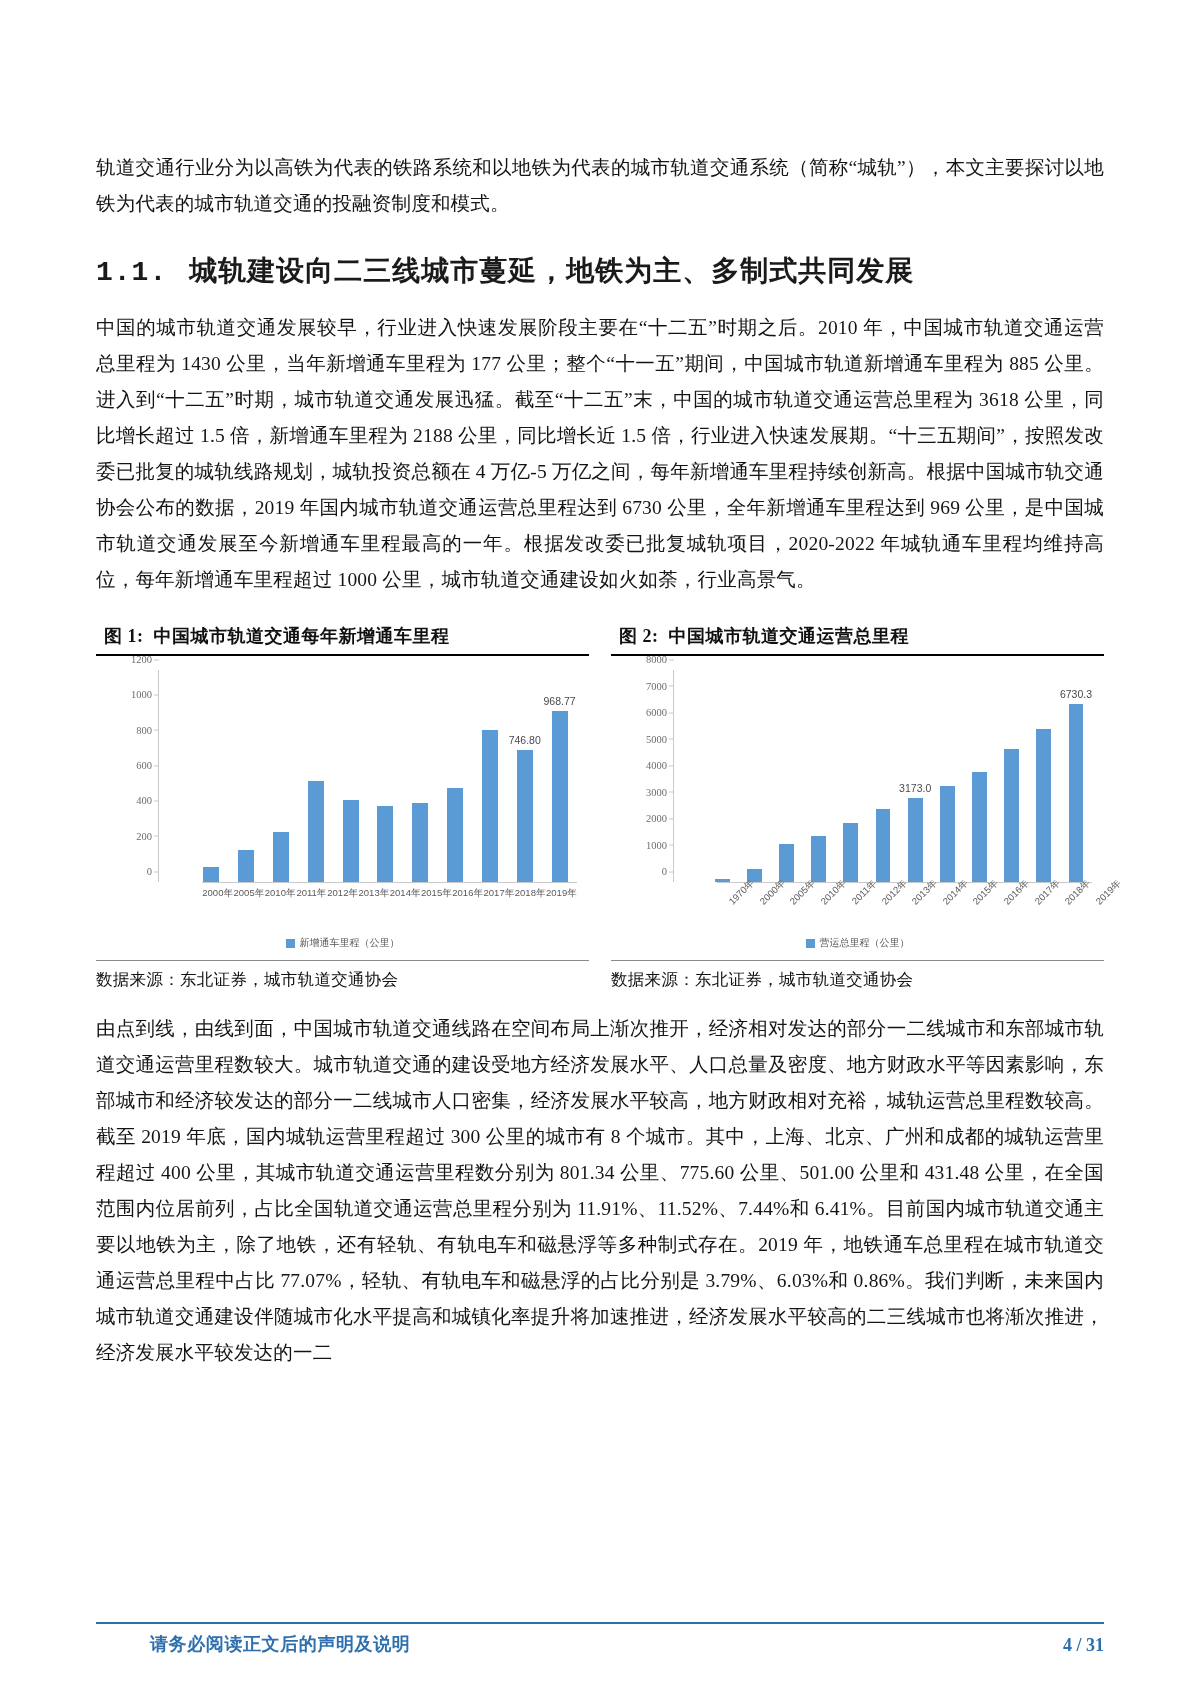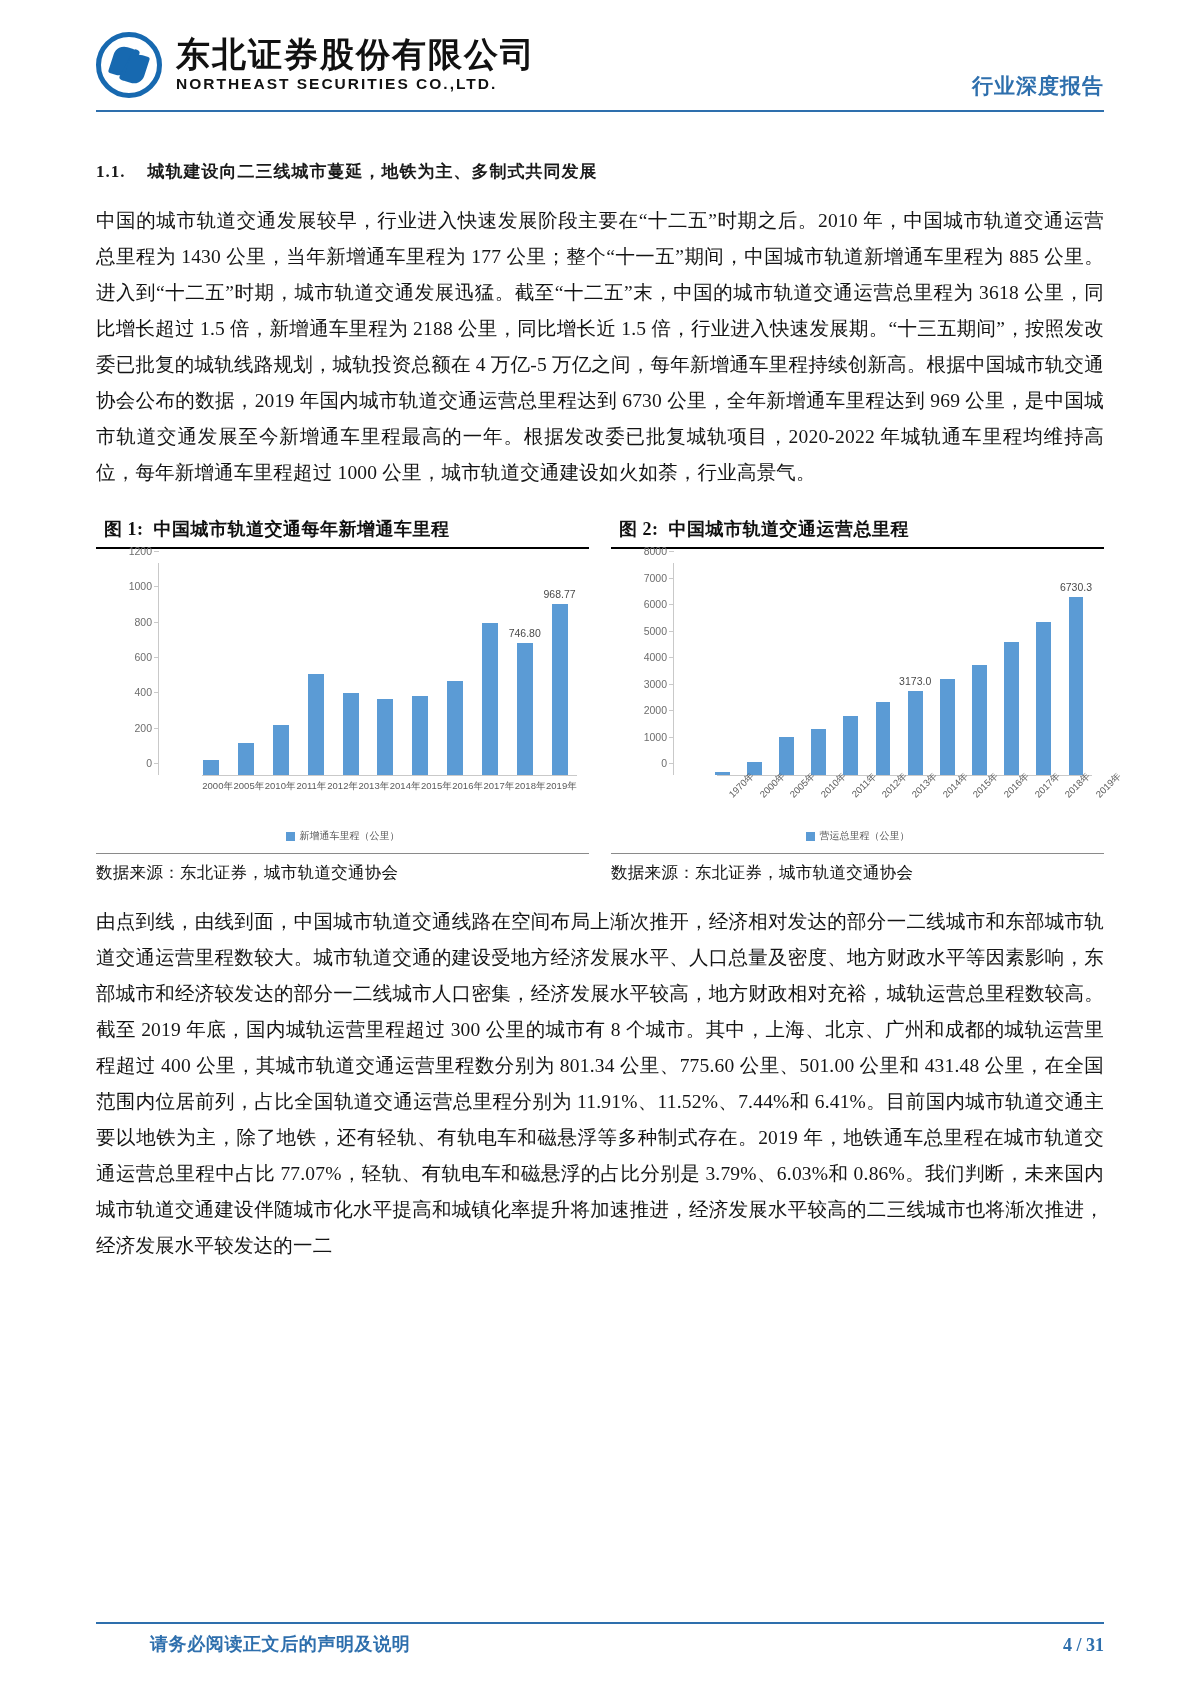--- a/index.html
+++ b/index.html
@@ -103,22 +103,22 @@
   h1.sec-title {
     font-family: "Liberation Serif", serif;
     font-size: 25px;
     font-weight: bold;
     color: #1a1a1a;
     margin: 18px 0 0 0;
     letter-spacing: 1.2px;
     line-height: 1.4;
   }
   h2.sub-title {
-    font-family: Liberation Serif, serif;
-    font-size: 17px;
+    font-family: Liberation Mono, monospace;
+    font-size: 28px;
     font-weight: bold;
     color: #1a1a1a;
     margin: 30px 0 12px 0;
     letter-spacing: 1px;
   }
   h2.sub-title .num { margin-right: 22px; }
   p.para {
     font-family: "Liberation Serif", serif;
     font-size: 19.5px;
     line-height: 36px;
@@ -175,21 +175,21 @@
     position: absolute;
     left: 62px; top: 8px;
     right: 12px;
     height: 212px;
     border-left: 1.2px solid #c9c9c9;
   }
   .ytick {
     position: absolute;
     right: 100%;
     transform: translateY(-50%);
-    font-family: Liberation Sans, sans-serif;
+    font-family: Liberation Serif, serif;
     font-size: 10.5px;
     color: #6d6d6d;
     white-space: nowrap;
     padding-right: 7px;
   }
   .ytick::after {
     content: "";
     position: absolute;
     right: 0; top: 50%;
     width: 5px; height: 1px;
@@ -289,37 +289,25 @@
     font-size: 18px;
     font-weight: bold;
     color: #2e6fad;
   }
 </style>
 </head>
 <body>
 
 <div class="page">
 
-  <div class="header">
-    <div class="logo-wrap">
-      <div class="logo-mark">
-          <span class="bar"></span>
-        </div>
-      <div>
-        <div class="logo-text-cn">东北证券股份有限公司</div>
-        <div class="logo-text-en">NORTHEAST SECURITIES CO.,LTD.</div>
-      </div>
-    </div>
-    <div class="header-right">行业深度报告</div>
-    <div class="header-rule"></div>
-  </div>
 
   <div class="content">
 
 
+    <p class="para">轨道交通行业分为以高铁为代表的铁路系统和以地铁为代表的城市轨道交通系统（简称“城轨”），本文主要探讨以地铁为代表的城市轨道交通的投融资制度和模式。</p>
 
     <h2 class="sub-title">
       <span class="num">1.1.</span><span>城轨建设向二三线城市蔓延，地铁为主、多制式共同发展</span>
     </h2>
 
     <p class="para">中国的城市轨道交通发展较早，行业进入快速发展阶段主要在“十二五”时期之后。2010 年，中国城市轨道交通运营总里程为 1430 公里，当年新增通车里程为 177 公里；整个“十一五”期间，中国城市轨道新增通车里程为 885 公里。进入到“十二五”时期，城市轨道交通发展迅猛。截至“十二五”末，中国的城市轨道交通运营总里程为 3618 公里，同比增长超过 1.5 倍，新增通车里程为 2188 公里，同比增长近 1.5 倍，行业进入快速发展期。“十三五期间”，按照发改委已批复的城轨线路规划，城轨投资总额在 4 万亿-5 万亿之间，每年新增通车里程持续创新高。根据中国城市轨交通协会公布的数据，2019 年国内城市轨道交通运营总里程达到 6730 公里，全年新增通车里程达到 969 公里，是中国城市轨道交通发展至今新增通车里程最高的一年。根据发改委已批复城轨项目，2020-2022 年城轨通车里程均维持高位，每年新增通车里程超过 1000 公里，城市轨道交通建设如火如荼，行业高景气。</p>
 
     <div class="figures">
 
       <div class="figure">

